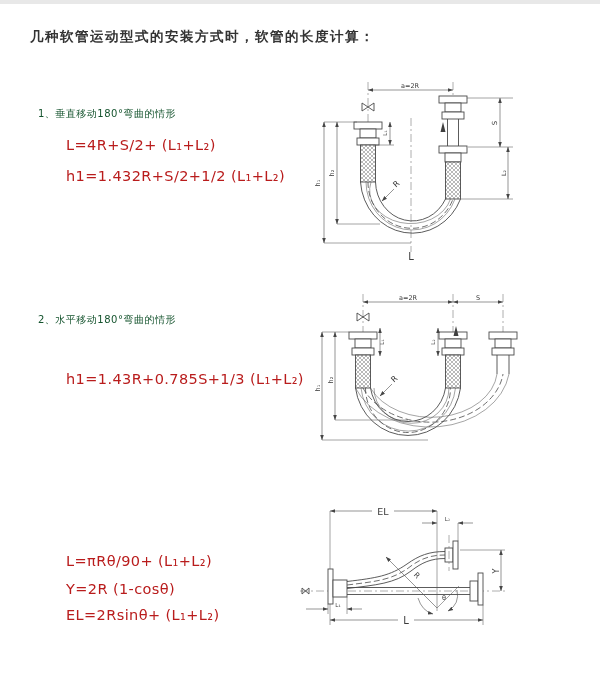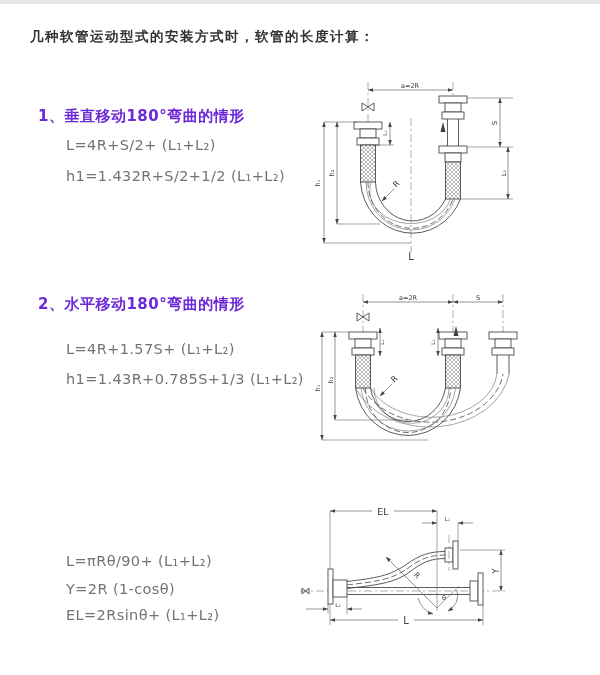--- a/index.html
+++ b/index.html
@@ -3,22 +3,22 @@
 <meta charset="utf-8">
 <style>
   html,body{margin:0;padding:0;background:#e8e8e8;}
   .page{
     position:relative;width:600px;height:675px;background:#ffffff;
     font-family:"DejaVu Sans","Liberation Sans",sans-serif;
     color:#3b3b3b;overflow:hidden;margin:4px auto;
   }
   .abs{position:absolute;white-space:nowrap;}
   .title{font-size:13.5px;font-weight:bold;letter-spacing:1.5px;color:#333;}
-  .heading{font-size:15px;font-weight:bold;letter-spacing:0.5px;color:#6d28d9;}
-  .formula{font-size:14.5px;font-weight:400;letter-spacing:0.4px;color:#737373;}
+  .heading{font-size:10px;font-weight:normal;letter-spacing:0.5px;color:#14532d;}
+  .formula{font-size:14.5px;font-weight:400;letter-spacing:0.4px;color:#b91c1c;}
   svg{position:absolute;overflow:visible;}
   svg text{fill:#3b3b3b;font-family:"DejaVu Sans","Liberation Sans",sans-serif;}
   .ln{stroke:#4a4a4a;stroke-width:0.9;fill:none;}
   .thin{stroke:#5a5a5a;stroke-width:0.55;fill:none;}
   .dim{stroke:#4f4f4f;stroke-width:0.6;fill:none;}
   .cl{stroke:#6a6a6a;stroke-width:0.55;fill:none;stroke-dasharray:8 3 2 3;}
   .hd{stroke:#4a4a4a;stroke-width:0.8;fill:none;stroke-dasharray:6 3;}
   .fitting{fill:#ffffff;stroke:#4a4a4a;stroke-width:0.9;}
   .braid{fill:url(#braidpat);stroke:#4a4a4a;stroke-width:0.9;}
   .solidarr{fill:#3f3f3f;stroke:none;}
@@ -27,22 +27,21 @@
 <body>
 
 <div class="page">
 
   <div class="abs title" style="left:30px;top:24px">几种软管运动型式的安装方式时，软管的长度计算：</div>
 
   <div class="abs heading" style="left:38px;top:103px">1、垂直移动180°弯曲的情形</div>
   <div class="abs formula" style="left:66px;top:133px">L=4R+S/2+ (L₁+L₂)</div>
   <div class="abs formula" style="left:66px;top:164px">h1=1.432R+S/2+1/2 (L₁+L₂)</div>
 
-  <div class="abs heading" style="left:38px;top:291px">2、水平移动180°弯曲的情形</div>
-  <div class="abs formula" style="left:66px;top:337px">L=4R+1.57S+ (L₁+L₂)</div>
+  <div class="abs heading" style="left:38px;top:309px">2、水平移动180°弯曲的情形</div>
   <div class="abs formula" style="left:66px;top:367px">h1=1.43R+0.785S+1/3 (L₁+L₂)</div>
 
   <div class="abs formula" style="left:66px;top:549px">L=πRθ/90+ (L₁+L₂)</div>
   <div class="abs formula" style="left:66px;top:577px">Y=2R (1-cosθ)</div>
   <div class="abs formula" style="left:66px;top:603px">EL=2Rsinθ+ (L₁+L₂)</div>
 
   <svg style="left:310px;top:74px" width="218" height="188" viewBox="0 0 218 188">
     <defs>
       <marker id="arr" viewBox="0 0 10 10" markerWidth="9" markerHeight="9" refX="9.5" refY="5" orient="auto-start-reverse">
         <path d="M0,1.6 L10,5 L0,8.4 Z" fill="#454545"></path>

